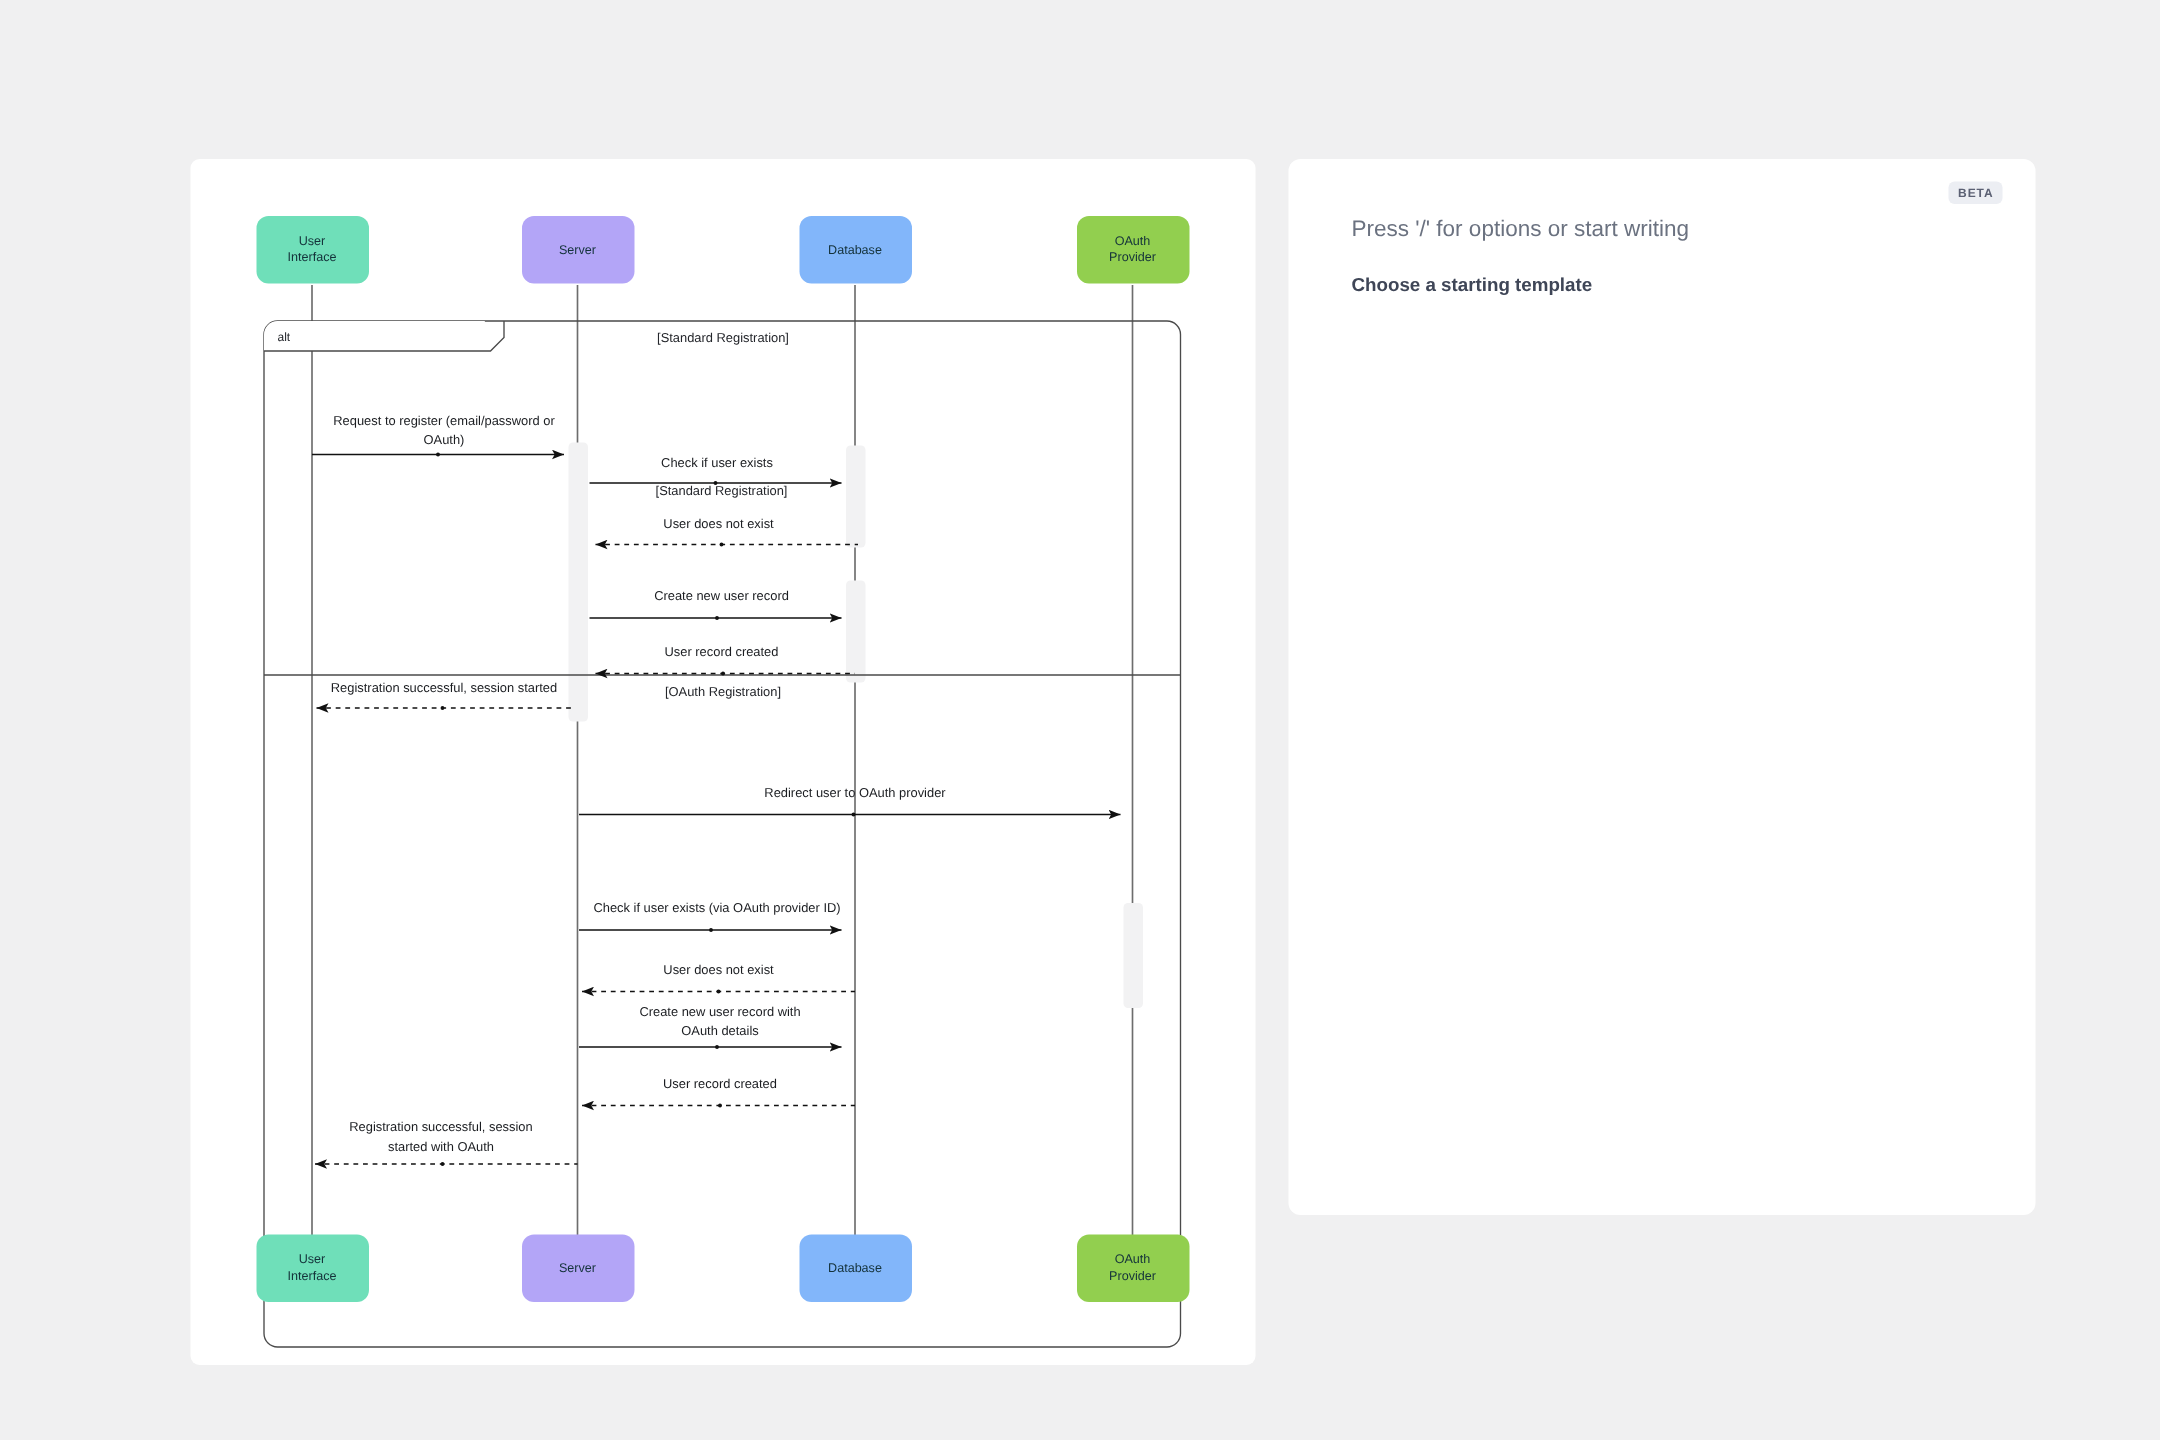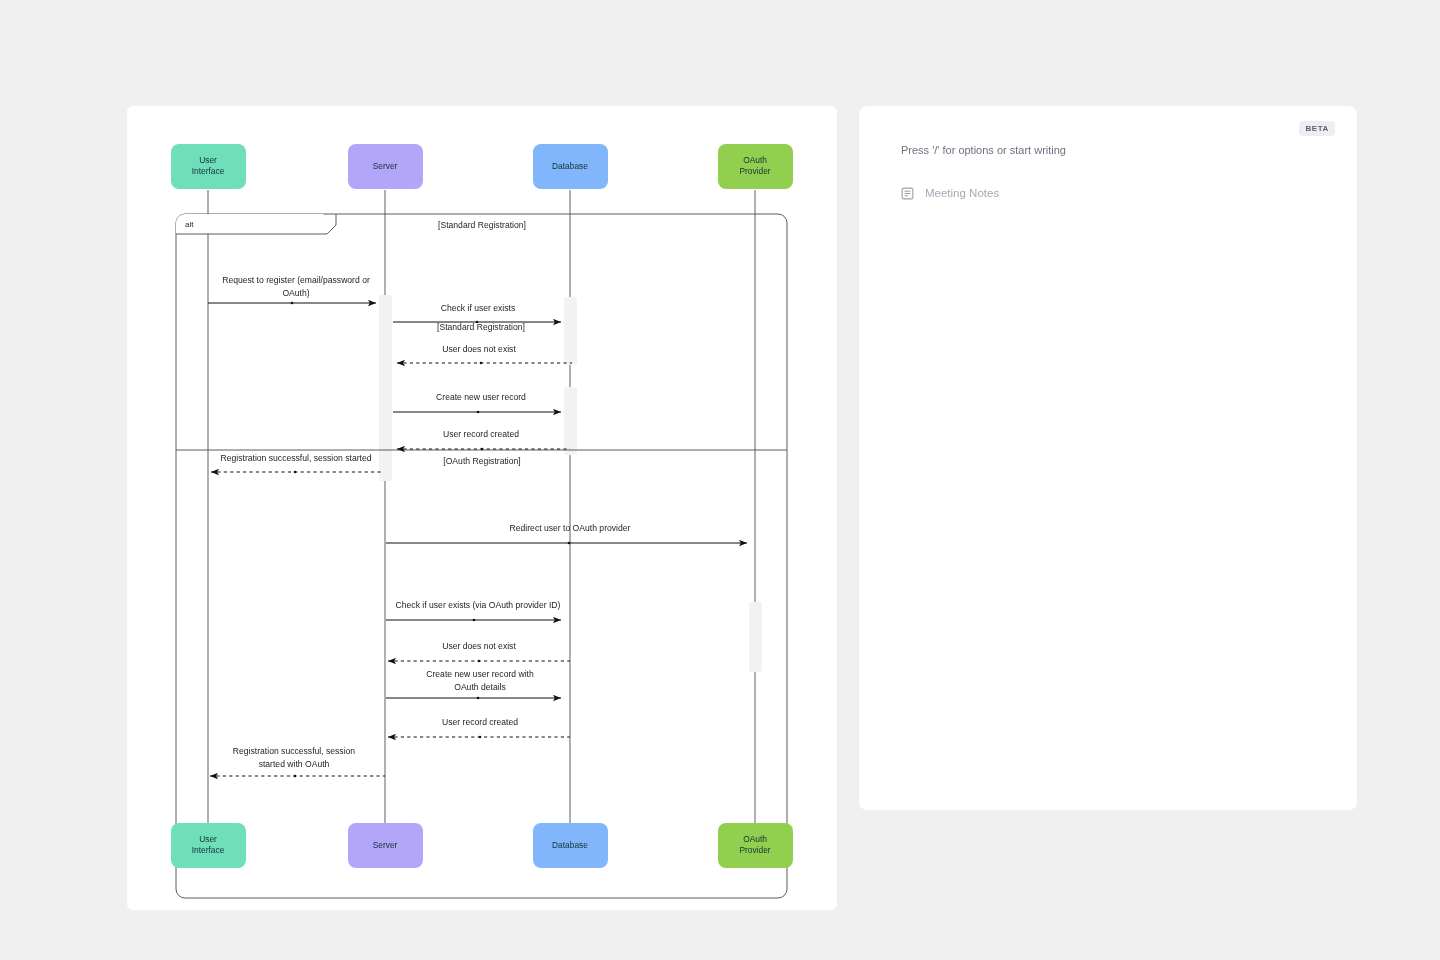--- a/index.html
+++ b/index.html
@@ -29,21 +29,21 @@
     font-size:8px;font-weight:bold;letter-spacing:.6px;
     padding:3px 6px;border-radius:4px;
     font-family:"Liberation Sans", sans-serif;
   }
   .doc-body{position:absolute;left:42px;top:38px;right:30px;}
   .doc-title{
     font-size:27px;font-weight:bold;color:#4d5568;
     letter-spacing:-.3px;margin:0 0 9px 0;line-height:1.1;
   }
   .doc-hint{
-    font-size:11px;color:#6b7280;margin:0 0 22px 0;
+    font-size:15px;color:#6b7280;margin:0 0 22px 0;
   }
   .doc-section-title{
     font-size:12.5px;font-weight:bold;color:#3f4657;margin:0 0 12px 0;
   }
   .tpl-list{margin:0;padding:0;list-style:none;}
   .tpl-item{
     display:flex;align-items:center;gap:11px;
     height:30px;margin-bottom:0px;cursor:pointer;
   }
   .tpl-icon{
@@ -179,28 +179,20 @@
       <text class="part-label" x="628" y="747">Provider</text>
     </svg>
   </div>
 
   <div class="doc-panel">
     <div class="beta-badge">BETA</div>
 
     <div class="doc-body">
       <p class="doc-hint">Press '/' for options or start writing</p>
 
+      <div class="doc-section-title">Choose a starting template</div>
 
       <ul class="tpl-list">
-        <li class="tpl-item">
-          <svg class="tpl-icon" viewBox="0 0 16 16" fill="none">
-            <rect x="1.4" y="1.4" width="13.2" height="13.2" rx="2" stroke="currentColor" stroke-width="1.4"></rect>
-            <line x1="4.4" y1="5.2" x2="11.6" y2="5.2" stroke="currentColor" stroke-width="1.3"></line>
-            <line x1="4.4" y1="8" x2="11.6" y2="8" stroke="currentColor" stroke-width="1.3"></line>
-            <line x1="4.4" y1="10.8" x2="8.6" y2="10.8" stroke="currentColor" stroke-width="1.3"></line>
-          </svg>
-          <span class="tpl-label">Meeting Notes</span>
-        </li>
       </ul>
     </div>
   </div>
 
 </div>
 
 </body></html>

